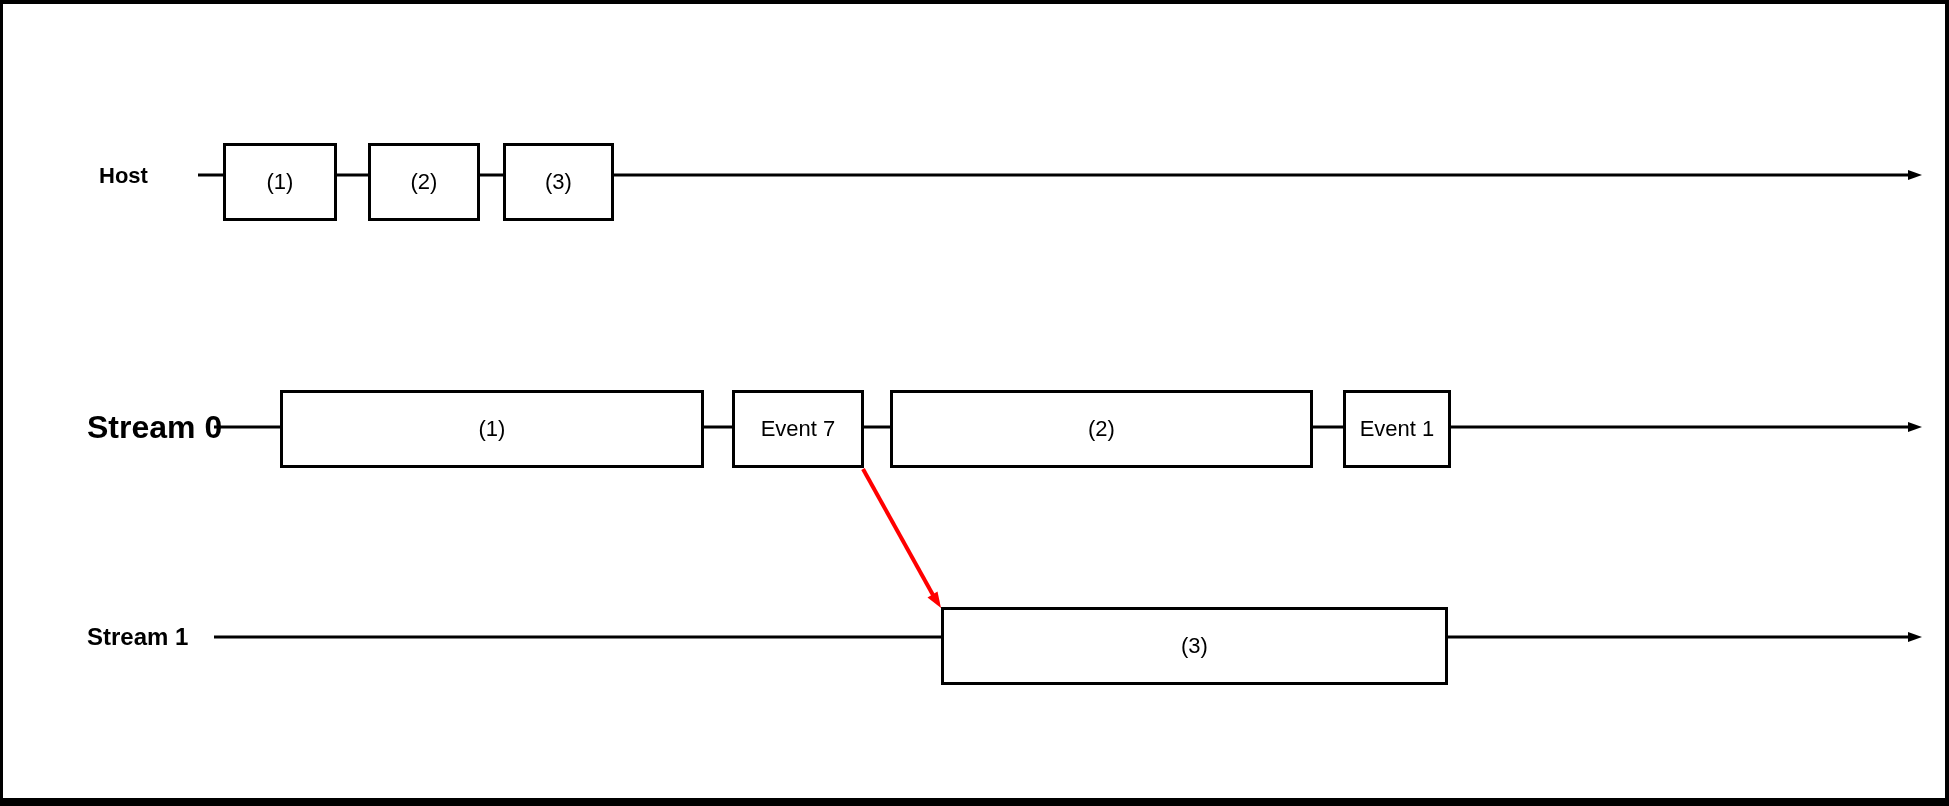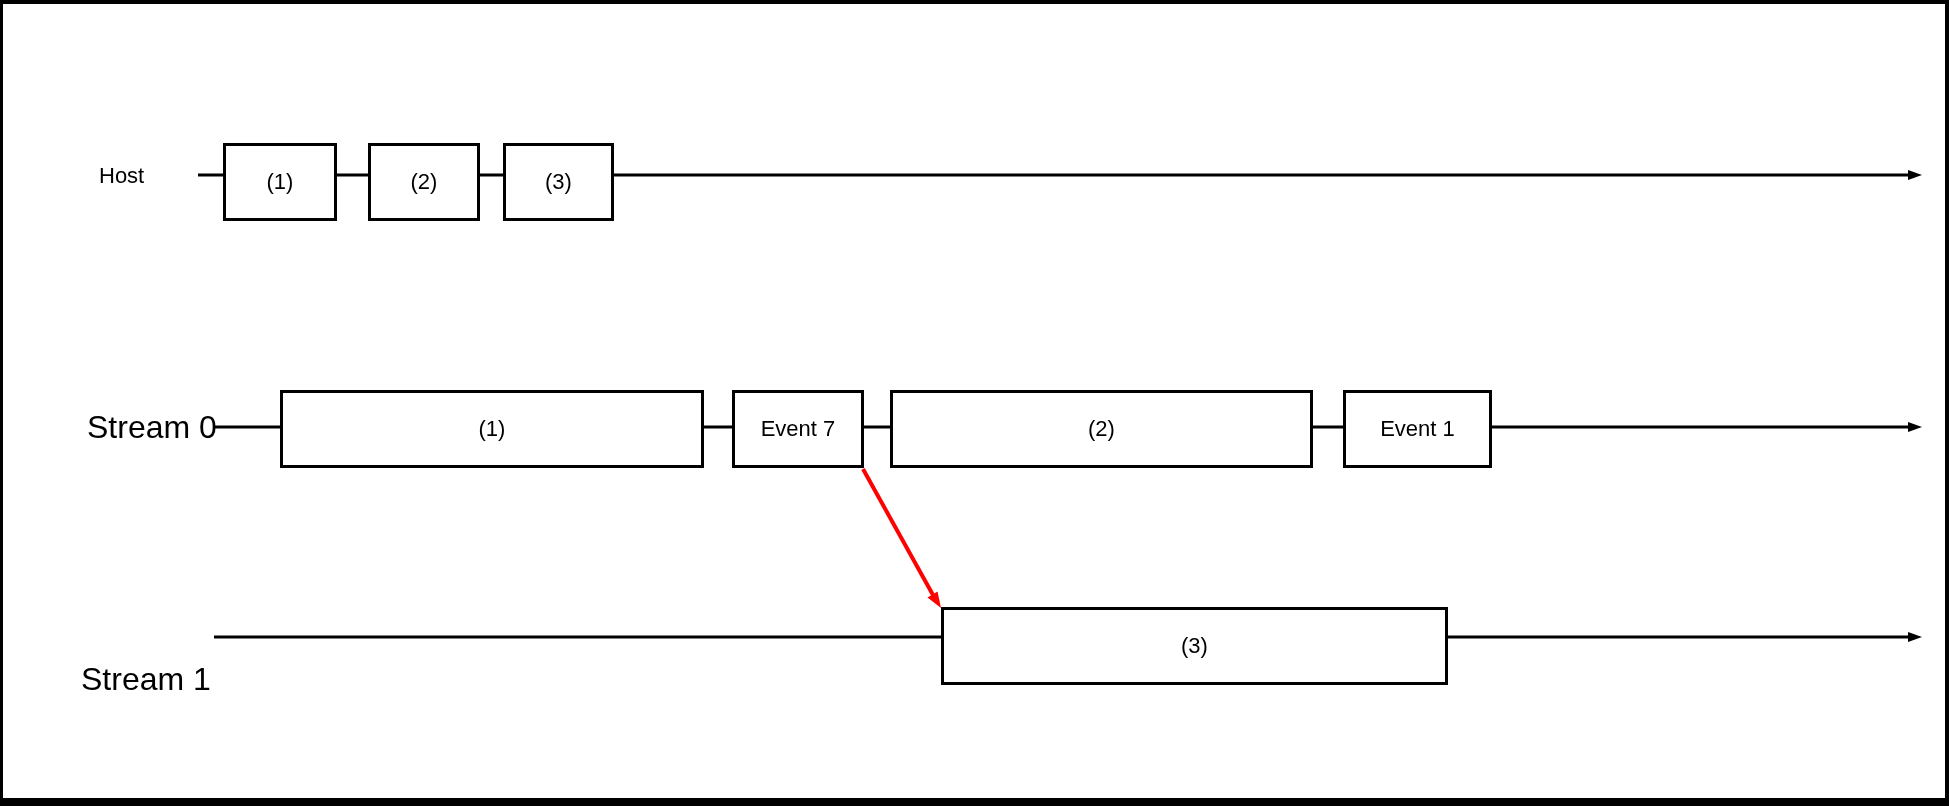--- a/index.html
+++ b/index.html
@@ -25,47 +25,47 @@
     box-sizing: border-box;
   }
   svg.wires {
     position: absolute;
     left: 0;
     top: 0;
   }
   .row-label {
     position: absolute;
     color: #000000;
-    font-weight: normal;
+    font-weight: bold;
     white-space: nowrap;
   }
   .row-label.host    { left: 99px;  top: 162px; font-size: 22px; line-height: 28px; }
   .row-label.stream0 { left: 87px;  top: 411px; font-size: 32px; line-height: 32px; }
-  .row-label.stream1 { left: 81px;  top: 621px; font-size: 32px; line-height: 32px; margin-top: 42px; }
+  .row-label.stream1 { left: 87px;  top: 621px; font-size: 24px; line-height: 32px; }
   .box {
     position: absolute;
     box-sizing: border-box;
     background: #ffffff;
     border: 3px solid #000000;
     display: flex;
     align-items: center;
     justify-content: center;
     color: #000000;
     font-size: 22px;
     white-space: nowrap;
   }
   
   .box.h1 { left: 223px; top: 143px; width: 114px; height: 78px; }
   .box.h2 { left: 368px; top: 143px; width: 112px; height: 78px; }
   .box.h3 { left: 503px; top: 143px; width: 111px; height: 78px; }
   
   .box.s0k1 { left: 280px;  top: 390px; width: 424px; height: 78px; }
   .box.s0e0 { left: 732px;  top: 390px; width: 132px; height: 78px; }
   .box.s0k2 { left: 890px;  top: 390px; width: 423px; height: 78px; }
-  .box.s0e1 { left: 1343px; top: 390px; width: 149px; height: 78px; }
+  .box.s0e1 { left: 1343px; top: 390px; width: 108px; height: 78px; }
   
   .box.s1k3 { left: 941px;  top: 607px; width: 507px; height: 78px; }
 </style>
 </head>
 <body>
 
 <div id="canvas">
 
   <svg class="wires" width="1949" height="806" viewBox="0 0 1949 806">
 

